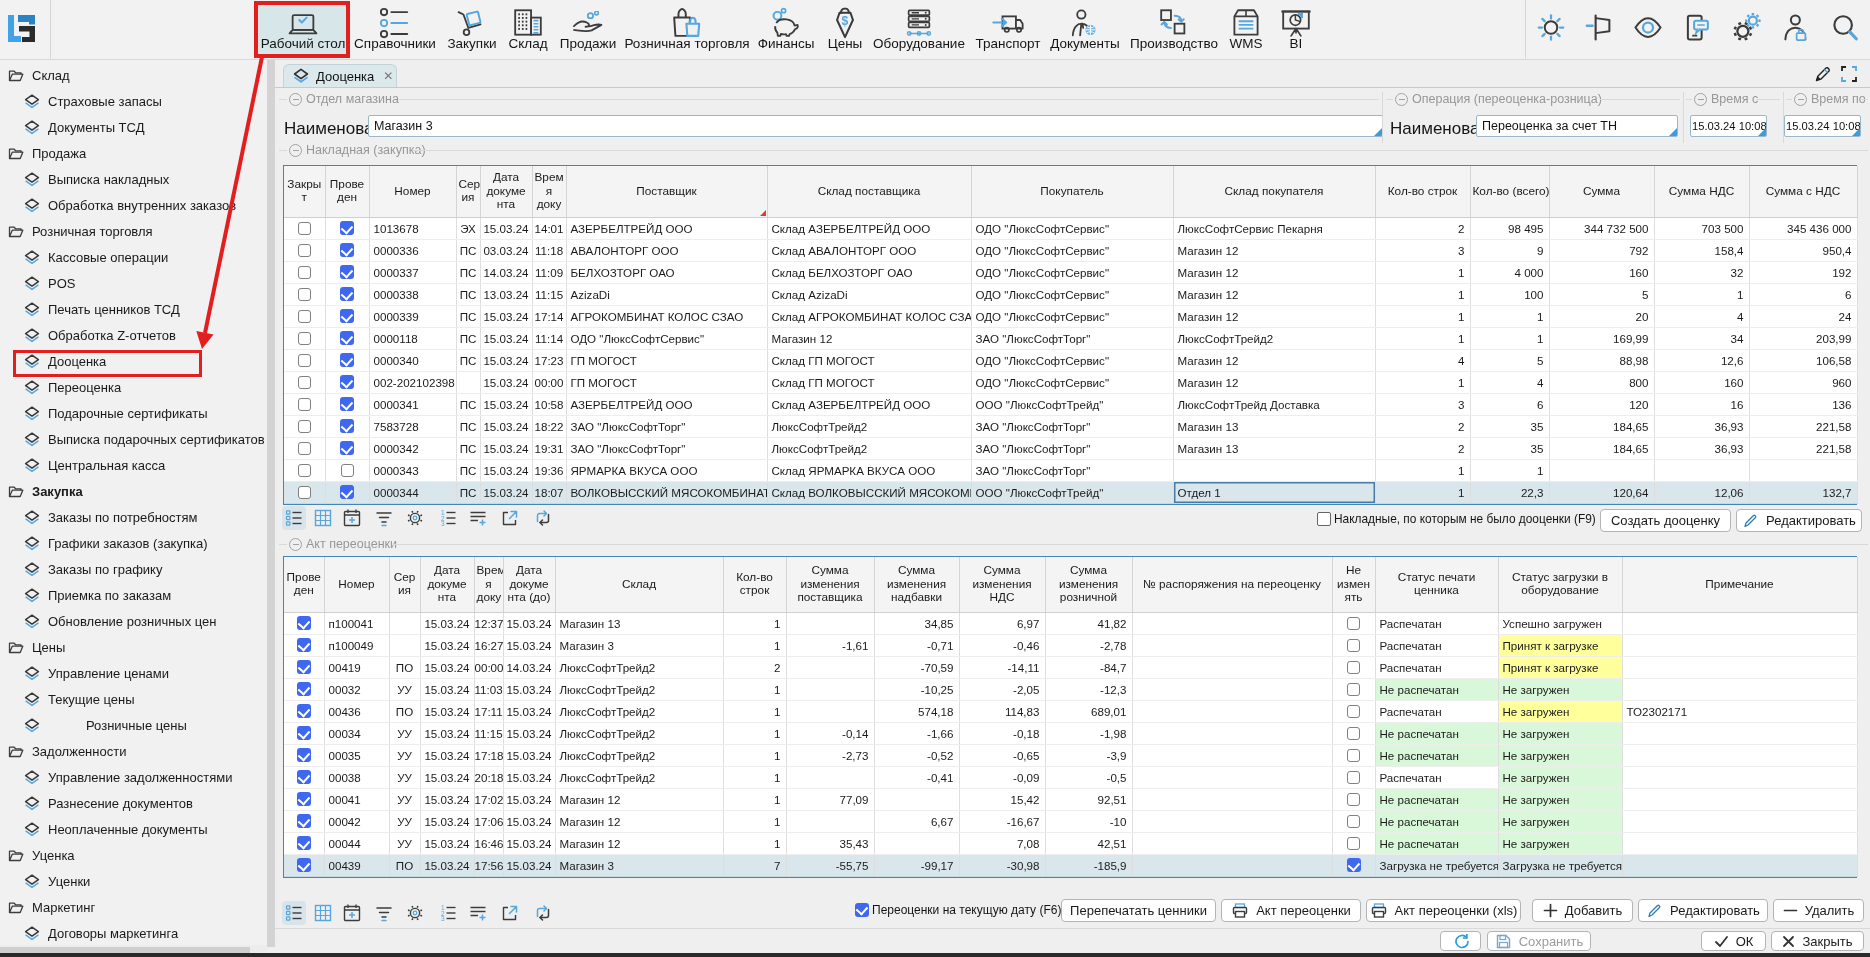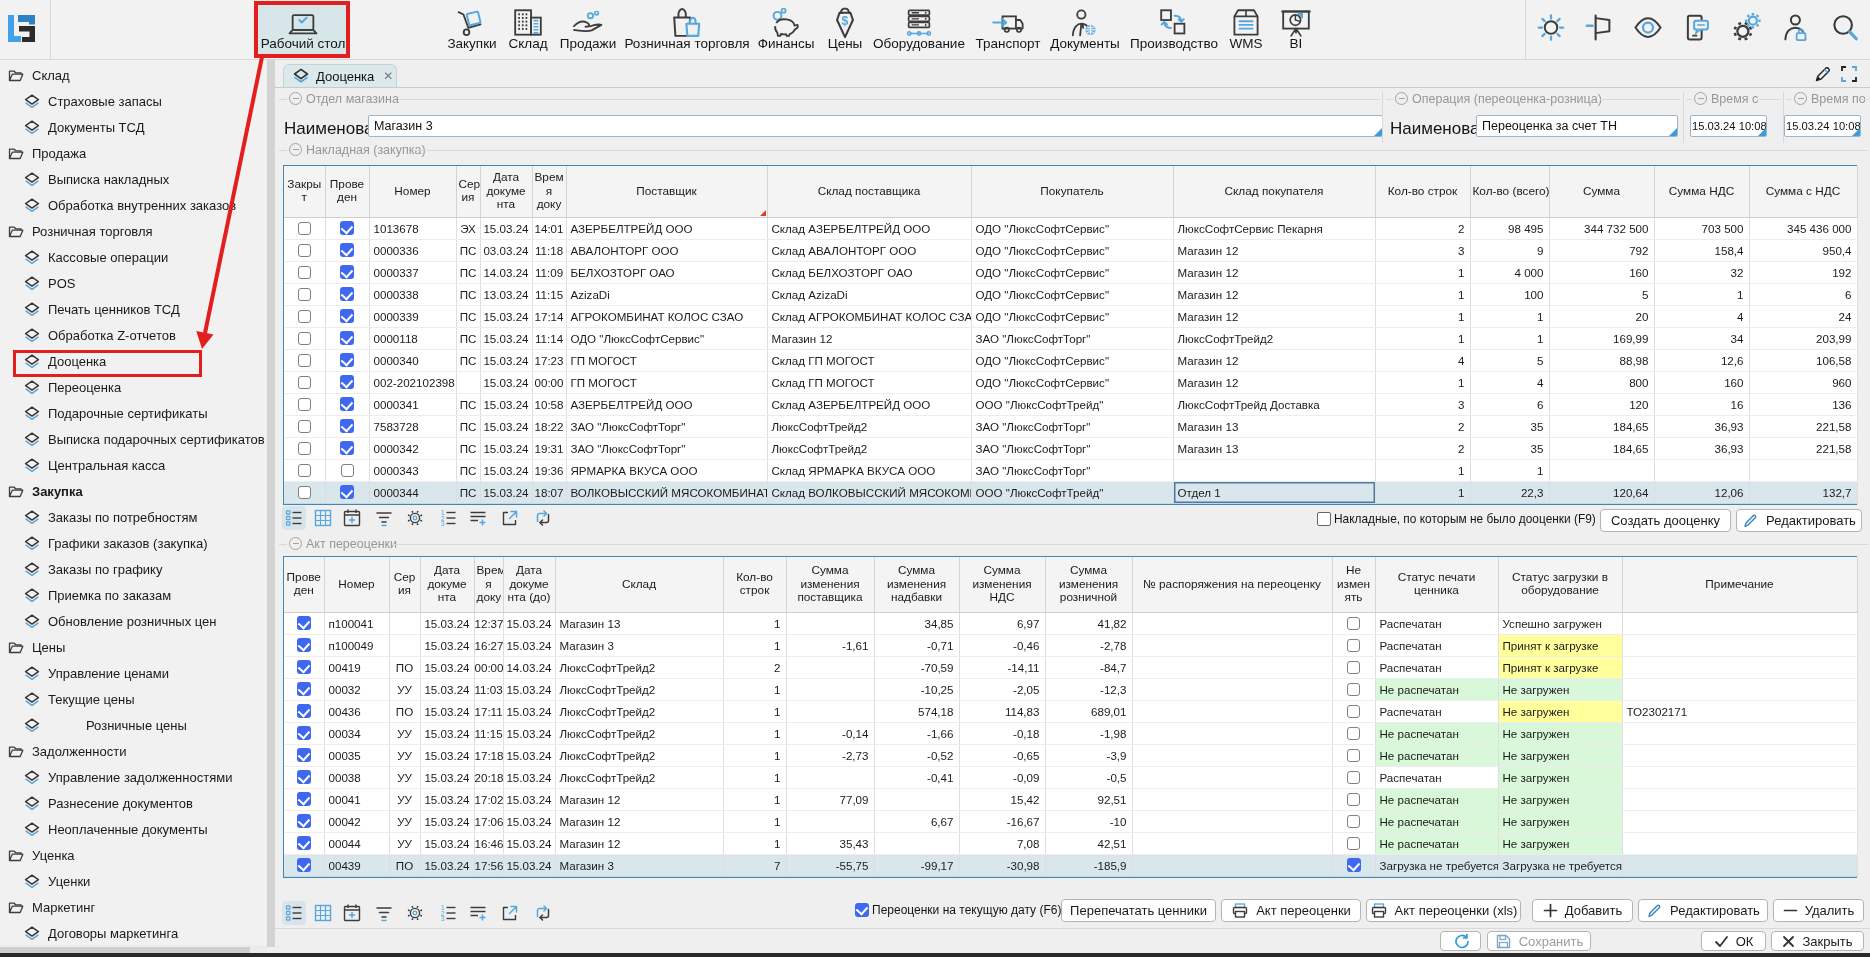--- a/index.html
+++ b/index.html
@@ -12,21 +12,21 @@
 .tbitem .lb{display:block;margin-top:1px;white-space:nowrap;}
 .vline{position:absolute;top:0;width:1px;height:59px;background:#d6d6d6;}
 #sidebar{position:absolute;left:0;top:60px;width:267px;height:887px;background:#f1f1f1;}
 .tree{position:absolute;height:26px;display:flex;align-items:center;gap:8px;white-space:nowrap;font-size:13px;color:#1a1a1a;}
 .sbv{position:absolute;left:267px;top:60px;width:8px;height:887px;background:#d3d3d3;}
 .sbh{position:absolute;left:0;top:947px;width:250px;height:8px;background:#cfcfcf;}
 .sbhtrack{position:absolute;left:0;top:945px;width:267px;height:12px;background:#ececec;}
 #darkstrip{position:absolute;left:0;top:953px;width:1870px;height:4px;background:#2a2a2a;}
 .tabline{position:absolute;left:275px;top:87px;width:1595px;height:1px;background:#c9c9c9;}
 #tab{position:absolute;left:283px;top:64px;width:114px;height:23px;background:#dbe9ec;border:1px solid #c5d3d6;border-bottom:none;border-radius:6px 6px 0 0;display:flex;align-items:center;padding-left:9px;gap:7px;font-size:13px;color:#111;}
-.fslabel{position:absolute;height:14px;font-size:12.5px;color:#979797;white-space:nowrap;display:flex;gap:4px;}
+.fslabel{position:absolute;height:14px;font-size:12.5px;color:#979797;white-space:nowrap;display:flex;align-items:center;gap:4px;}
 .fsline{position:absolute;height:1px;background:#d9d9d9;}
 .minus-ic{display:inline-block;width:13px;height:13px;border:1px solid #a3a3a3;border-radius:50%;position:relative;}
 .minus-ic:before{content:"";position:absolute;left:2.5px;right:2.5px;top:5px;height:1.4px;background:#a3a3a3;}
 .lbl{position:absolute;font-size:17px;color:#151515;white-space:nowrap;}
 .inp{position:absolute;height:22px;background:#fff;border:1px solid #9cb6c9;border-radius:2px;font-size:12.5px;color:#111;padding:3px 5px;white-space:nowrap;overflow:hidden;}
 .inp:after{content:"";position:absolute;right:0;bottom:0;width:0;height:0;border-left:8px solid transparent;border-bottom:8px solid #3d9bd8;}
 table{border-collapse:collapse;table-layout:fixed;font-size:11.6px;color:#1b1b1b;}
 td{overflow:hidden;white-space:nowrap;padding:0 4px;border-right:1px solid #dedede;border-bottom:1px solid #ededed;height:22px;background:#fff;}
 th{overflow:hidden;white-space:nowrap;}
 th{background:#f4f4f4;border-right:1px solid #d4d4d4;border-bottom:1px solid #cfcfcf;font-weight:normal;text-align:center;font-size:11.8px;line-height:13.5px;padding:0 2px;}
@@ -58,20 +58,33 @@
 <div class="abs" style="left:258px;top:4px;width:88px;height:51px;background:#d6e6e9;"></div>
 <div class="tbitem" style="left:213px;width:180px;">
       <span class="ic" style="height:31px;display:flex;align-items:center;justify-content:center;padding-top:6px;transform:scale(1.22);transform-origin:50% 60%;">
         <svg width="28" height="22" viewBox="0 0 28 22" style="" fill="none">
           <rect x="5.5" y="4.5" width="17" height="12" rx="1.2" stroke="#3c3c3c" stroke-width="1.5"></rect>
           <path d="M3 19.5 H25 L22.5 16.5 H5.5 Z" stroke="#3c3c3c" stroke-width="1.5" stroke-linejoin="round"></path>
           <path d="M11 8.5 L13 10.5 L17 6.5" stroke="#55a7dd" stroke-width="1.6" stroke-linecap="round" stroke-linejoin="round"></path>
         </svg>
       </span>
       <span class="lb">Рабочий стол</span>
+    </div>
+<div class="tbitem" style="left:305px;width:180px;">
+      <span class="ic" style="height:31px;display:flex;align-items:center;justify-content:center;padding-top:6px;transform:scale(1.22);transform-origin:50% 60%;">
+        <svg width="28" height="26" viewBox="0 0 28 26" style="" fill="none">
+          <circle cx="5" cy="4" r="2.6" stroke="#3c3c3c" stroke-width="1.5"></circle>
+          <line x1="11" y1="4" x2="24" y2="4" stroke="#3c3c3c" stroke-width="1.6" stroke-linecap="round"></line>
+          <circle cx="5" cy="13" r="2.6" stroke="#55a7dd" stroke-width="1.5"></circle>
+          <line x1="11" y1="13" x2="24" y2="13" stroke="#55a7dd" stroke-width="1.6" stroke-linecap="round"></line>
+          <circle cx="5" cy="22" r="2.6" stroke="#3c3c3c" stroke-width="1.5"></circle>
+          <line x1="11" y1="22" x2="24" y2="22" stroke="#3c3c3c" stroke-width="1.6" stroke-linecap="round"></line>
+        </svg>
+      </span>
+      <span class="lb">Справочники</span>
     </div>
 <div class="tbitem" style="left:382px;width:180px;">
       <span class="ic" style="height:31px;display:flex;align-items:center;justify-content:center;padding-top:6px;transform:scale(1.22);transform-origin:50% 60%;">
         <svg width="28" height="22" viewBox="0 0 28 22" style="" fill="none">
           <path d="M3 2 L7 4 L11 15 L21 12" stroke="#3c3c3c" stroke-width="1.5" stroke-linejoin="round" stroke-linecap="round"></path>
           <circle cx="9.5" cy="18.5" r="2.3" stroke="#3c3c3c" stroke-width="1.5"></circle>
           <rect x="10.5" y="2.5" width="9.5" height="9.5" rx="0.8" transform="rotate(-14 15 7)" stroke="#55a7dd" stroke-width="1.6"></rect>
         </svg>
       </span>
       <span class="lb">Закупки</span>

